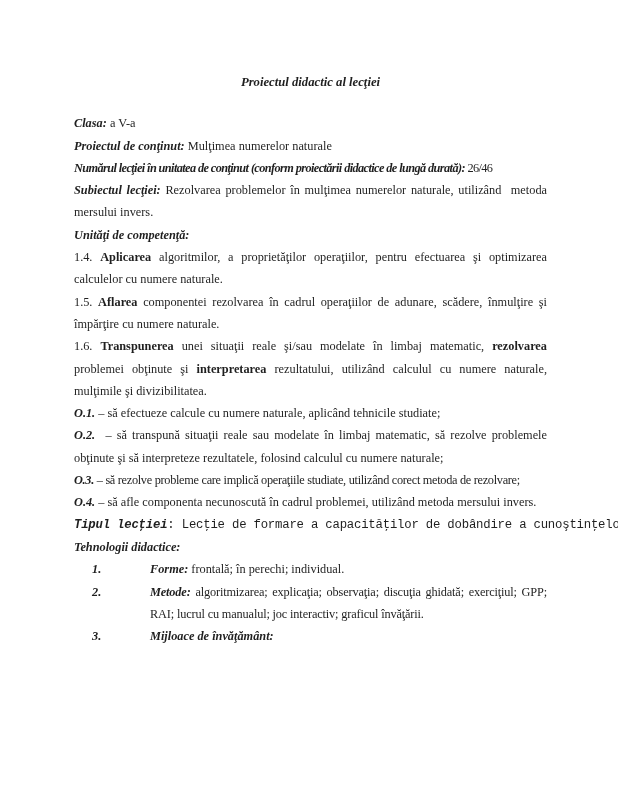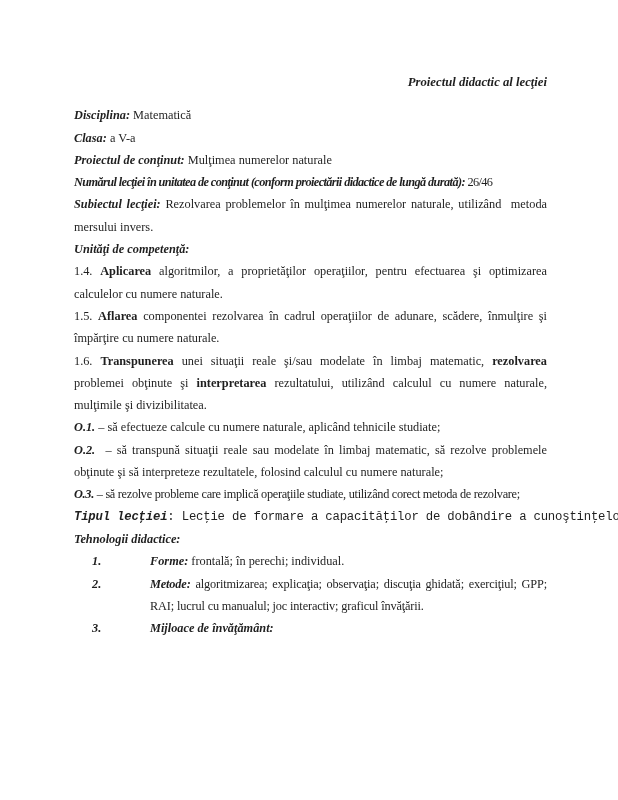--- a/index.html
+++ b/index.html
@@ -12,22 +12,22 @@
     font-family: "Liberation Serif", serif;
     overflow: hidden;
     box-sizing: border-box;
     padding: 71px 71px 0 74px;
   }
   .doc-title {
     font-size: 12.7px;
     line-height: 22.3px;
     font-weight: bold;
     font-style: italic;
-    text-align: right;
-    margin: 0 0 11px 0;
+    text-align: center;
+    margin: 0 0 19px 0;
     white-space: pre-wrap;
   }
   .para {
     font-size: 12.3px;
     line-height: 22.3px;
     text-align: justify;
     white-space: pre-wrap;
     margin: 0;
   }
   .para .bi, .doc-title { font-weight: bold; font-style: italic; }
@@ -58,31 +58,31 @@
   [data-name="para-o3"]      { letter-spacing: -0.3px; }
   [data-name="para-tipul"]   { letter-spacing: -0.2px; font-family: Liberation Mono, monospace; }
   [data-name="li-metode"] .li-body { letter-spacing: -0.15px; }
 </style>
 </head>
 <body>
 
 <div class="page" data-name="document-page">
   <h1 class="doc-title" data-name="document-title">Proiectul didactic al lecţiei</h1>
   <div data-name="document-body">
-      <div class="para" data-name="para-disciplina"><span class="bi" data-name="text-run">Disciplina: </span><span class="r" data-name="text-run">Matematică</span></div>
       <div class="para" data-name="para-clasa"><span class="bi" data-name="text-run">Clasa: </span><span class="r" data-name="text-run">a V-a</span></div>
       <div class="para" data-name="para-unitatea"><span class="bi" data-name="text-run">Proiectul de conţinut: </span><span class="r" data-name="text-run">Mulţimea numerelor naturale</span></div>
       <div class="para" data-name="para-numarul"><span class="bi" data-name="text-run">Numărul lecţiei în unitatea de conţinut (conform proiectării didactice de lungă durată): </span><span class="r" data-name="text-run">26/46</span></div>
       <div class="para" data-name="para-subiectul"><span class="bi" data-name="text-run">Subiectul lecţiei: </span><span class="r" data-name="text-run">Rezolvarea problemelor în mulţimea numerelor naturale, utilizând  metoda mersului invers.</span></div>
       <div class="para" data-name="para-unitati"><span class="bi" data-name="text-run">Unităţi de competenţă:</span></div>
       <div class="para" data-name="para-1-4"><span class="r" data-name="text-run">1.4. </span><span class="b" data-name="text-run">Aplicarea</span><span class="r" data-name="text-run"> algoritmilor, a proprietăţilor operaţiilor, pentru efectuarea şi optimizarea calculelor cu numere naturale.</span></div>
       <div class="para" data-name="para-1-5"><span class="r" data-name="text-run">1.5. </span><span class="b" data-name="text-run">Aflarea</span><span class="r" data-name="text-run"> componentei rezolvarea în cadrul operaţiilor de adunare, scădere, înmulţire şi împărţire cu numere naturale.</span></div>
       <div class="para" data-name="para-1-6"><span class="r" data-name="text-run">1.6. </span><span class="b" data-name="text-run">Transpunerea</span><span class="r" data-name="text-run"> unei situaţii reale şi/sau modelate în limbaj matematic, </span><span class="b" data-name="text-run">rezolvarea</span><span class="r" data-name="text-run"> problemei obţinute şi </span><span class="b" data-name="text-run">interpretarea</span><span class="r" data-name="text-run"> rezultatului, utilizând calculul cu numere naturale, mulţimile şi divizibilitatea.</span></div>
       <div class="para" data-name="para-o1"><span class="bi" data-name="text-run">O.1.</span><span class="r" data-name="text-run"> – să efectueze calcule cu numere naturale, aplicând tehnicile studiate;</span></div>
       <div class="para" data-name="para-o2"><span class="bi" data-name="text-run">O.2.</span><span class="r" data-name="text-run">  – să transpună situaţii reale sau modelate în limbaj matematic, să rezolve problemele obţinute şi să interpreteze rezultatele, folosind calculul cu numere naturale;</span></div>
       <div class="para" data-name="para-o3"><span class="bi" data-name="text-run">O.3.</span><span class="r" data-name="text-run"> – să rezolve probleme care implică operaţiile studiate, utilizând corect metoda de rezolvare;</span></div>
+      <div class="para" data-name="para-o4"><span class="bi" data-name="text-run">O.4.</span><span class="r" data-name="text-run"> – să afle componenta necunoscută în cadrul problemei, utilizând metoda mersului invers.</span></div>
       <div class="para" data-name="para-tipul"><span class="bi" data-name="text-run">Tipul lecţiei</span><span class="r" data-name="text-run">: Lecţie de formare a capacităţilor de dobândire a cunoştinţelor.</span></div>
       <div class="para" data-name="para-tehnologii"><span class="bi" data-name="text-run">Tehnologii  didactice:</span></div>
       <div class="para li" data-name="li-forme"><span class="marker" data-name="list-marker">1.</span><span class="li-body" data-name="list-item-text"><span class="bi" data-name="text-run">Forme: </span><span class="r" data-name="text-run">frontală; în perechi; individual.</span></span></div>
       <div class="para li" data-name="li-metode"><span class="marker" data-name="list-marker">2.</span><span class="li-body" data-name="list-item-text"><span class="bi" data-name="text-run">Metode: </span><span class="r" data-name="text-run">algoritmizarea; explicaţia; observaţia; discuţia ghidată; exerciţiul; GPP; RAI; lucrul cu manualul; joc interactiv; graficul învăţării.</span></span></div>
       <div class="para li" data-name="li-mijloace"><span class="marker" data-name="list-marker">3.</span><span class="li-body" data-name="list-item-text"><span class="bi" data-name="text-run">Mijloace de învăţământ:</span></span></div>
     </div>
 </div>
 
 </body></html>

